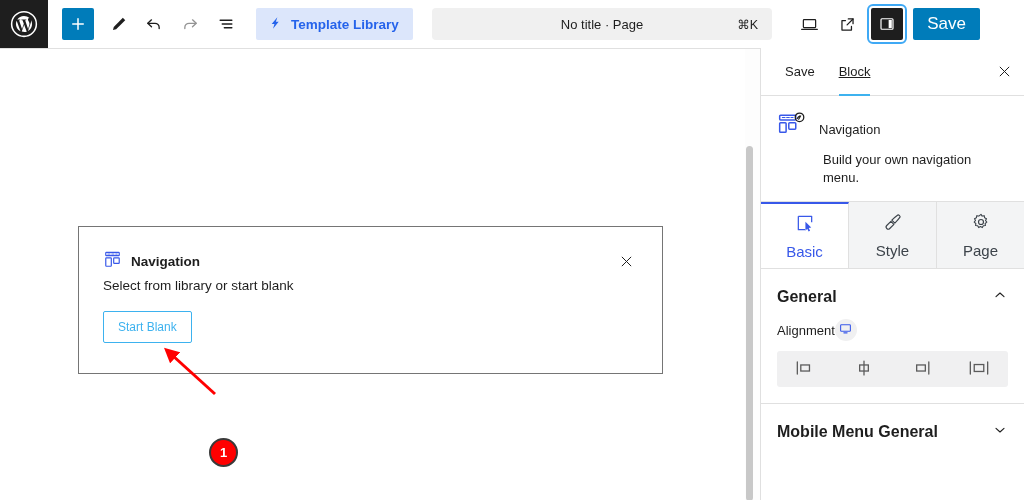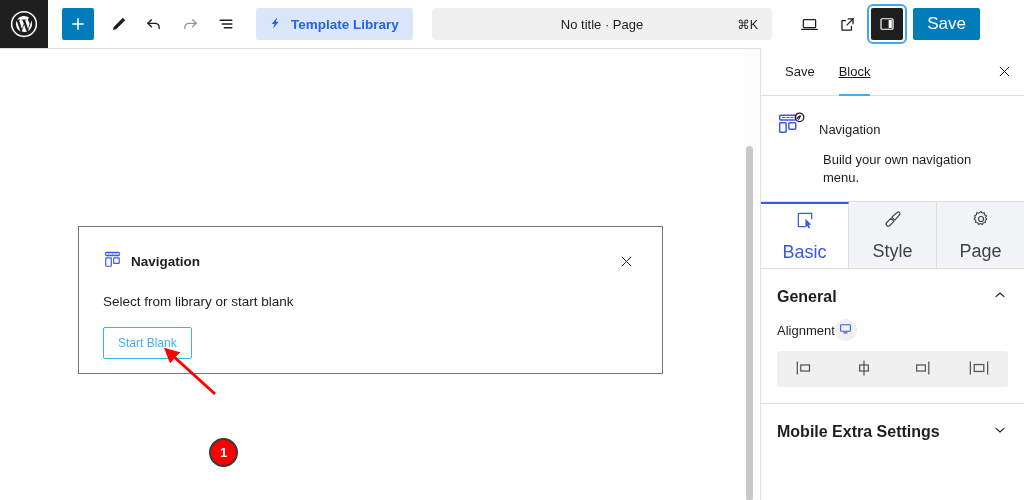--- a/index.html
+++ b/index.html
@@ -107,21 +107,21 @@
     border: 1px solid #757575; background: #fff;
     padding: 22px 24px;
   }
   .nav-block-head { display: flex; align-items: center; justify-content: space-between; }
   .nav-title-row { display: flex; align-items: center; gap: 9px; }
   .nav-title { font-size: 13.5px; font-weight: 700; color: #1e1e1e; }
   .nav-close {
     width: 24px; height: 24px; border: none; background: transparent; cursor: pointer;
     display: flex; align-items: center; justify-content: center; color: #1e1e1e;
   }
-  .nav-desc { font-size: 13.5px; color: #1e1e1e; margin-top: 21px; }
+  .nav-desc { font-size: 13.5px; color: #1e1e1e; margin-top: 5px; }
   .start-blank {
     margin-top: 18px; background: #fff; color: #3db2ef;
     border: 1px solid #3db2ef; border-radius: 2px;
     font-size: 12px; padding: 8px 14px; cursor: pointer;
   }
 
   
   .annot-svg { position: absolute; left: 0; top: 0; width: 100%; height: 100%; pointer-events: none; }
   .annot-badge {
     position: absolute; left: 209px; top: 389px;
@@ -160,21 +160,21 @@
   }
   .block-card { padding: 16px 16px 14px 16px; border-bottom: 1px solid #e0e0e0; }
   .block-card-head { display: flex; align-items: flex-start; gap: 12px; }
   .block-card-title { font-size: 13px; color: #1e1e1e; padding-top: 10px; }
   .block-card-desc { font-size: 13px; color: #1e1e1e; margin-top: 5px; padding-left: 46px; line-height: 1.4; }
 
   .sub-tabs { display: flex; border-bottom: 1px solid #e0e0e0; }
   .sub-tab {
     flex: 1 1 0; height: 66px; cursor: pointer;
     display: flex; flex-direction: column; justify-content: center;
-    gap: 7px; font-size: 18px; color: #3c434a;
+    gap: 7px; font-size: 15px; color: #3c434a;
     background: #f3f4f5; border: none; border-right: 1px solid #e0e0e0;
     font-family: inherit;
   }
   .sub-tab:last-child { border-right: none; }
   .sub-tab.active {
     background: #fff; color: #3858e9; border-top: 2px solid #3858e9;
   }
 
   .section-head {
     display: flex; align-items: center; justify-content: space-between;
@@ -455,21 +455,21 @@
                 <path d="M5 3v14" stroke="#5b5b5b" stroke-width="1.5" stroke-linecap="round"></path>
                 <rect x="9.5" y="6" width="11" height="8" fill="none" stroke="#5b5b5b" stroke-width="1.5"></rect>
                 <path d="M25 3v14" stroke="#5b5b5b" stroke-width="1.5" stroke-linecap="round"></path>
               </svg>
             </span>
           </button>
         </div>
       </div>
 
       <div class="section-head collapsed">
-        <span class="section-title">Mobile Extra Settings</span>
+        <span class="section-title">Mobile Menu General</span>
         <span>
           <svg width="16" height="16" viewBox="0 0 24 24">
             <path d="M6 9.5l6 5.5 6-5.5" fill="none" stroke="#1e1e1e" stroke-width="1.7" stroke-linecap="round" stroke-linejoin="round"></path>
           </svg>
         </span>
       </div>
 
     </div>
   </div>
 </div>

